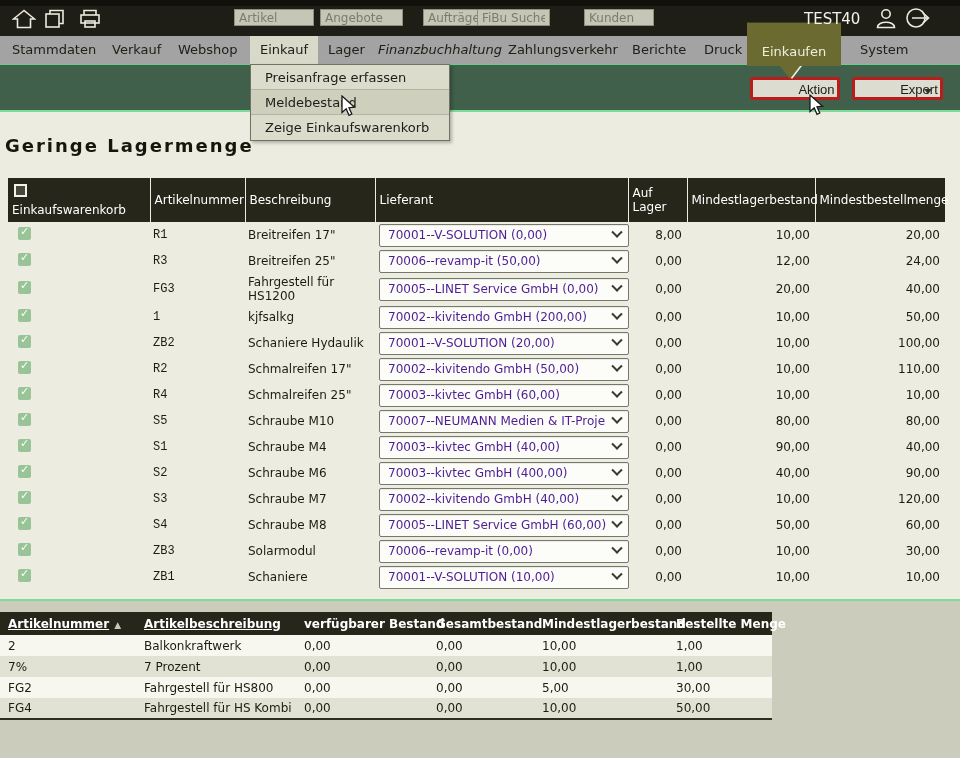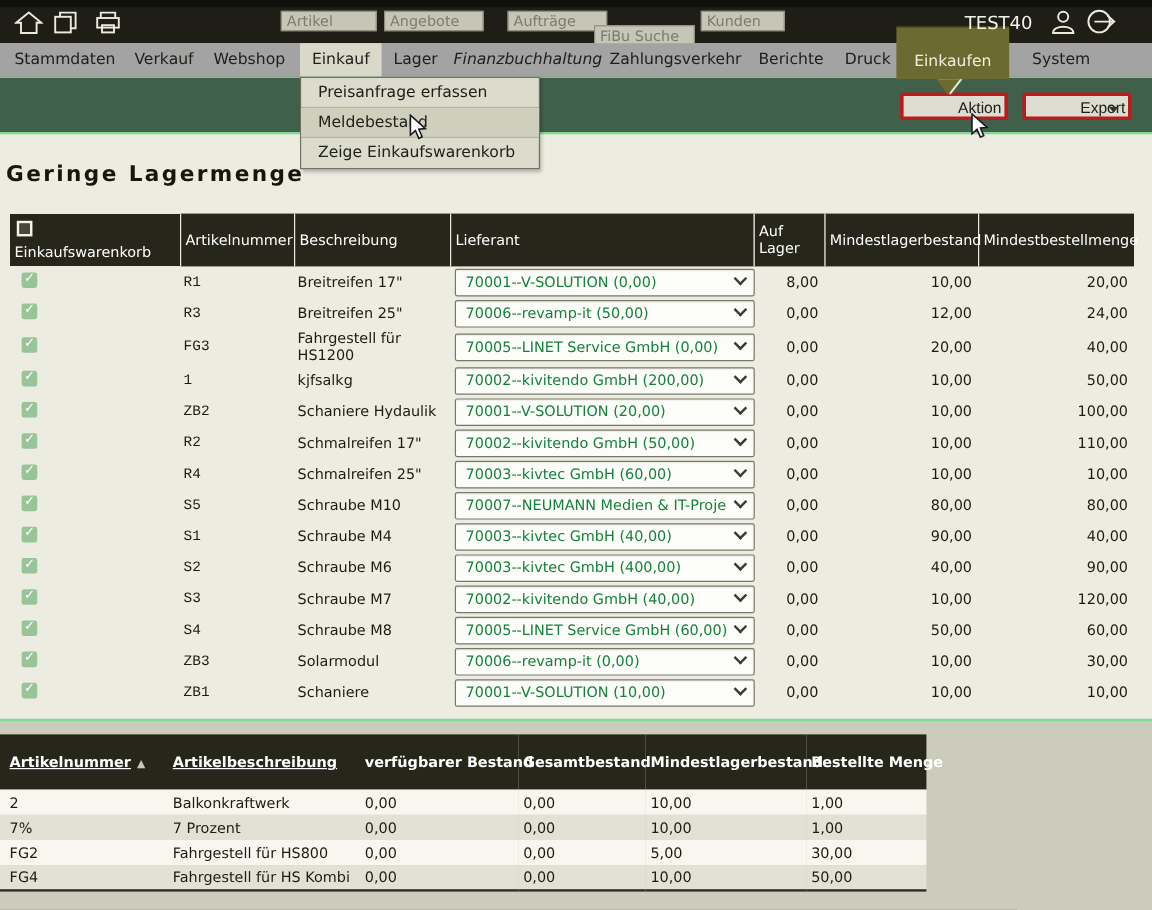--- a/index.html
+++ b/index.html
@@ -21,21 +21,21 @@
   #icon-logout { left:905px; top:7px; }
   .search-input {
     position:absolute; top:9px; height:17px; background:#c6c6b7;
     border:1px solid #8f8f80; font-size:12px; color:#4a4a40; padding:0 4px;
     font-family:"DejaVu Sans","Liberation Sans",sans-serif;
   }
   .search-input::placeholder { color:#7c7c6e; opacity:1; }
   #search-0 { left:234px; width:80px; }
   #search-1 { left:320px; width:83px; }
   #search-2 { left:423px; width:83px; }
-  #search-3 { left:495px; width:84px;margin-top:12px; }
+  #search-3 { left:477px; width:73px; }
   #search-4 { left:584px; width:70px; }
   .username { position:absolute; left:804px; top:10px; color:#f2f2ea; font-size:15px; z-index:45; }
   
   .menubar { position:absolute; left:0; top:36px; width:960px; height:28px; background:#a3a3a3; }
   .menu-item { position:absolute; top:0; height:28px; line-height:28px; font-size:13px; color:#20201a; cursor:pointer; white-space:nowrap; }
   #mi-0 { left:12px; }  #mi-1 { left:112px; } #mi-2 { left:178px; }
   #mi-3 { left:250px; width:68px; text-align:center; background:#d9d9c9; }
   #mi-4 { left:328px; } #mi-5 { left:378px;font-style:italic; } #mi-6 { left:508px; }
   #mi-7 { left:632px; } #mi-8 { left:704px; } #mi-9 { left:860px; }
   
@@ -90,30 +90,30 @@
   #stock-table td.c-art { padding-left:3px;font-family:Liberation Mono, monospace; }
   #stock-table td.c-desc { padding-left:3px; }
   #stock-table td.num { text-align:right; padding-right:5px; }
   .cb { width:13px; height:13px; background:#98c498; border-radius:2px; display:inline-block;
     position:relative; cursor:pointer; }
   .cb::after { content:"\2713"; position:absolute; left:2px; top:-2px; color:#ffffff;
     font-size:11px; font-weight:bold; }
   .sel {
     display:flex; align-items:center; justify-content:space-between; width:250px; height:23px;
     background:#fcfcf8; border:1px solid #77776a; border-radius:2px; padding:0 7px 0 8px;
-    font-size:12px; color:#15803d; cursor:pointer; box-shadow:inset 0 1px 1px rgba(0,0,0,0.07);
+    font-size:12px; color:#4c1d95; cursor:pointer; box-shadow:inset 0 1px 1px rgba(0,0,0,0.07);
   }
   .sel-text { white-space:nowrap; overflow:hidden; }
   .chev { width:8px; height:8px; border-right:2px solid #3a3a30; border-bottom:2px solid #3a3a30;
     transform:rotate(45deg) translate(-2px,-2px); flex:0 0 auto; margin-left:4px; }
   
   #report-table { position:absolute; left:0; top:612px; width:772px; font-size:12px;
     border-bottom:2px solid #2e2e20; }
   #report-table thead th { background:#26261a; color:#ffffff; text-align:left; font-weight:bold;
-    height:23px; padding:16px 4px; white-space:nowrap; }
+    height:23px; padding:4px 4px; white-space:nowrap; }
   #report-table thead th.th-first { padding-left:8px; }
   #report-table thead th .th-link { text-decoration:underline; cursor:pointer; }
   #report-table tbody td { height:21px; padding:0 4px; vertical-align:middle; white-space:nowrap; }
   #report-table tbody td:first-child { padding-left:8px; }
   #report-table tbody tr:nth-child(odd) { background:#f7f7f0; }
   #report-table tbody tr:nth-child(even) { background:#e2e2d4; }
   .sort-icon { font-size:9px; color:#c9c9b9; margin-left:5px; text-decoration:none; display:inline-block; }
   
   .cursor { position:absolute; z-index:60; pointer-events:none; }
   #cursor-1 { left:340px; top:95px; }

